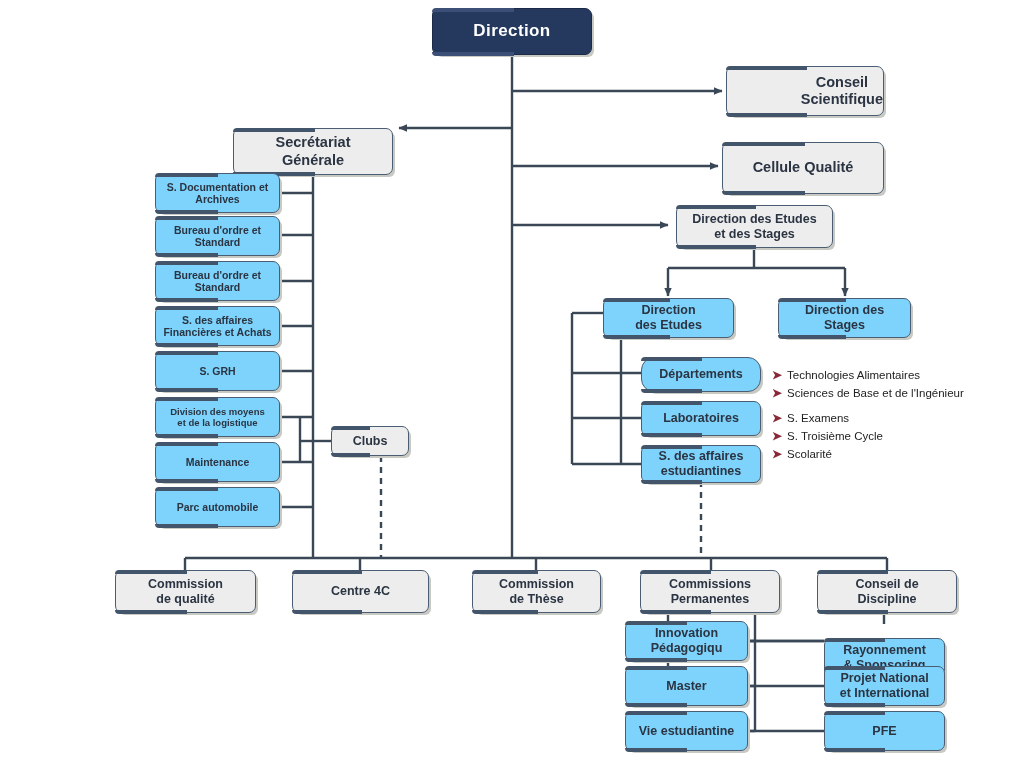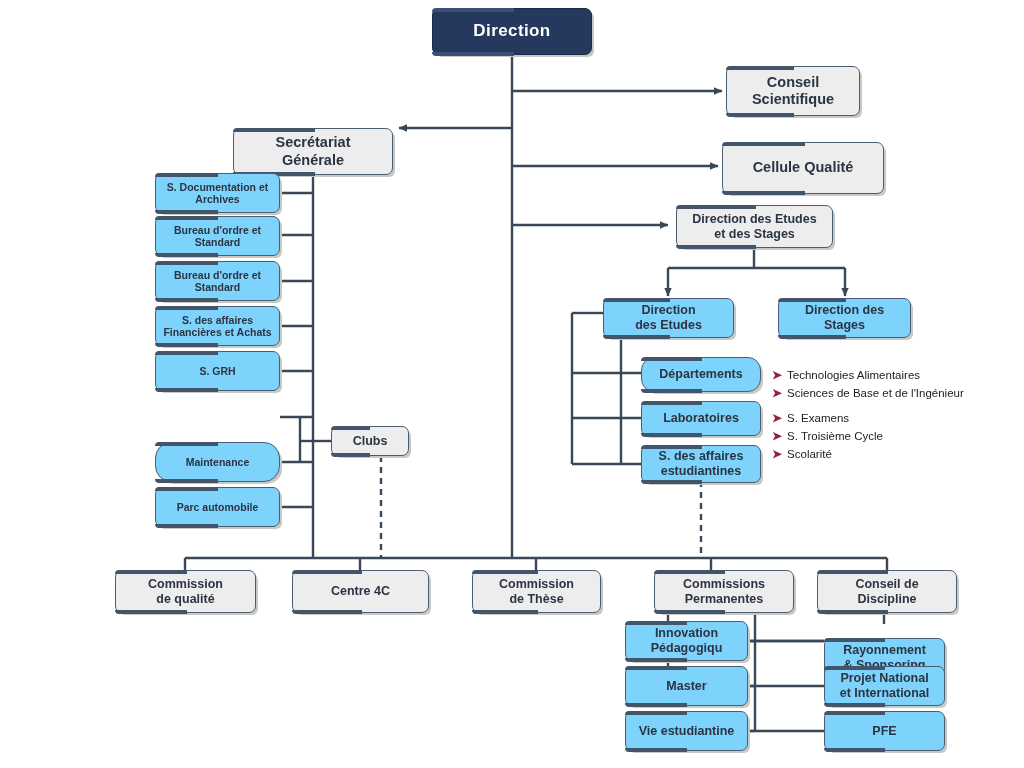--- a/index.html
+++ b/index.html
@@ -140,21 +140,21 @@
       <path d="M748,731 L755,731"></path>
 
       <path d="M884,613 L884,624"></path>
     </g>
   </svg>
 
   <div class="node root" style="left:432px;top:8px;width:160px;height:47px;">
     <span>Direction</span>
   </div>
 
-  <div class="node sz-lg" style="left:726px;top:66px;width:134px;height:50px;">
+  <div class="node sz-lg" style="left:726px;top:66px;width:158px;height:50px;justify-content:flex-end;">
     <span>
       <span>Conseil</span><br>
       <span>Scientifique</span>
     </span>
   </div>
 
   <div class="node sz-lg" style="left:722px;top:142px;width:162px;height:52px;">
     <span>Cellule Qualité</span>
   </div>
 
@@ -185,21 +185,27 @@
   </div>
   <div class="node blue sz-sm" style="left:155px;top:306px;width:125px;height:40px;">
     <span>
       <span>S. des affaires</span><br>
       <span>Financières et Achats</span>
     </span>
   </div>
   <div class="node blue sz-sm" style="left:155px;top:351px;width:125px;height:40px;">
     <span>S. GRH</span>
   </div>
-  <div class="node blue sz-sm" style="left:155px;top:442px;width:125px;height:40px;border-radius:16px;">
+  <div class="node blue sz-xs" style="left:155px;top:397px;width:125px;height:40px;">
+    <span>
+      <span>Division des moyens</span><br>
+      <span>et de la logistique</span>
+    </span>
+  </div>
+  <div class="node blue sz-sm" style="left:155px;top:442px;width:125px;height:40px;">
     <span>Maintenance</span>
   </div>
   <div class="node blue sz-sm" style="left:155px;top:487px;width:125px;height:40px;">
     <span>Parc automobile</span>
   </div>
 
   <div class="node sz-md" style="left:331px;top:426px;width:78px;height:30px;justify-content:center;">
     <span>Clubs</span>
   </div>
 
@@ -267,21 +273,21 @@
   </div>
   <div class="node sz-md" style="left:292px;top:570px;width:137px;height:43px;">
     <span>Centre 4C</span>
   </div>
   <div class="node sz-md" style="left:472px;top:570px;width:129px;height:43px;">
     <span>
       <span>Commission</span><br>
       <span>de Thèse</span>
     </span>
   </div>
-  <div class="node sz-md" style="left:654px;top:570px;width:140px;height:43px;">
+  <div class="node sz-md" style="left:640px;top:570px;width:140px;height:43px;">
     <span>
       <span>Commissions</span><br>
       <span>Permanentes</span>
     </span>
   </div>
   <div class="node sz-md" style="left:817px;top:570px;width:140px;height:43px;">
     <span>
       <span>Conseil de</span><br>
       <span>Discipline</span>
     </span>

